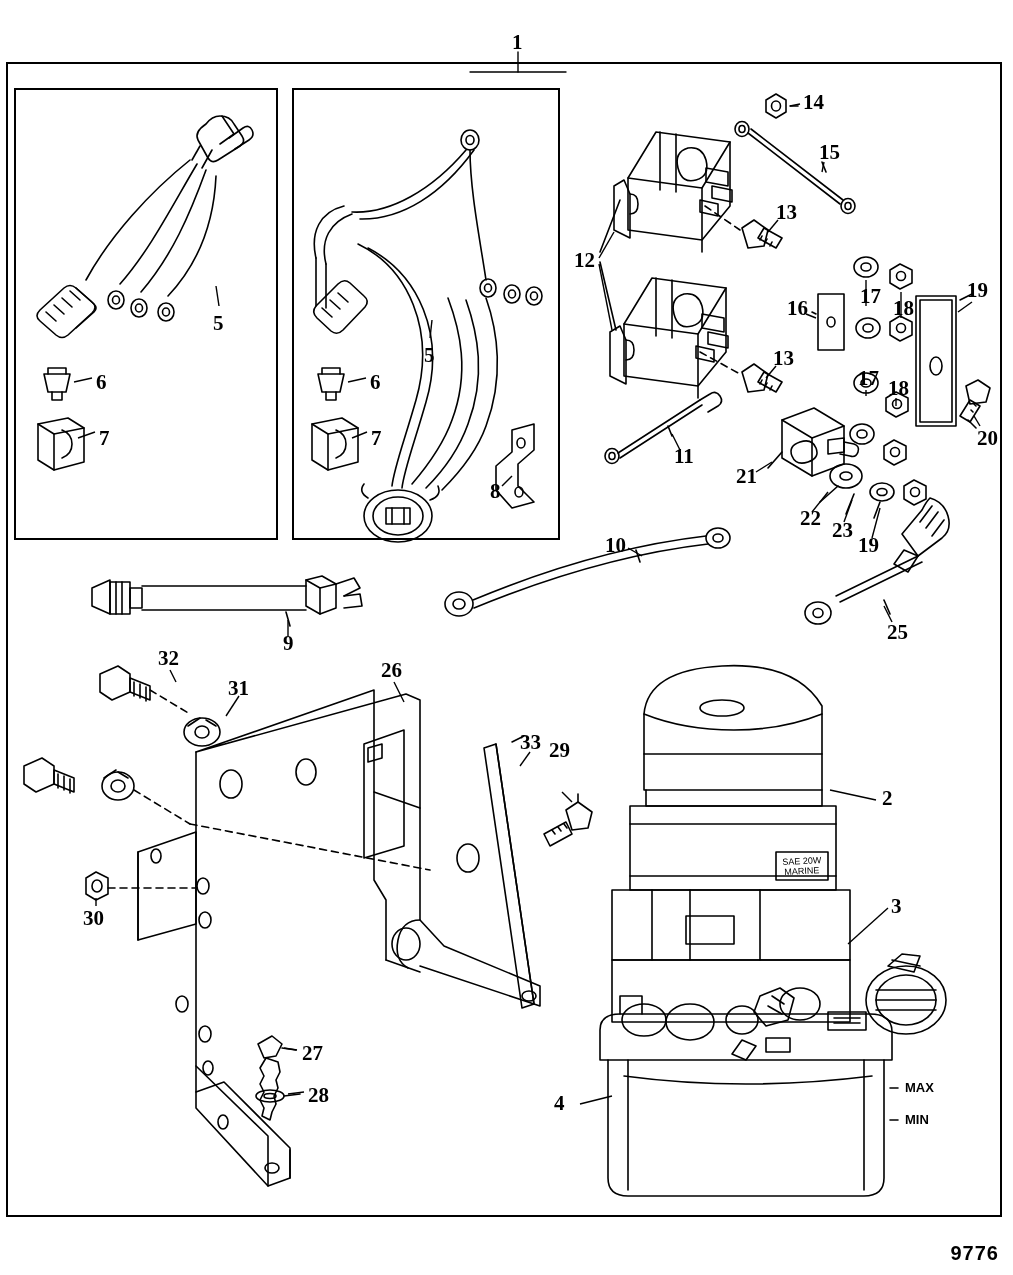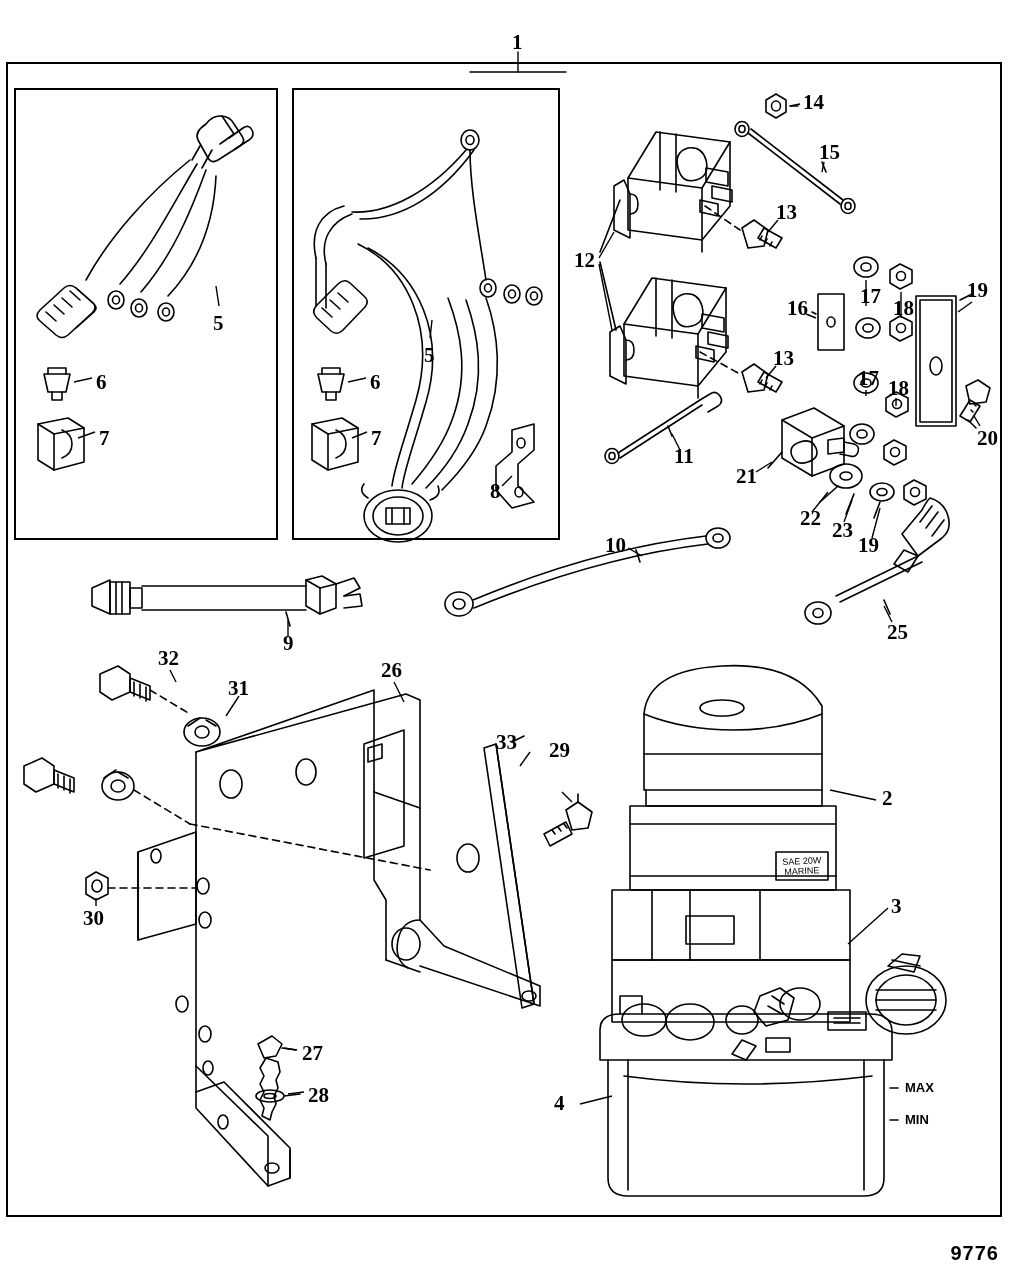--- a/index.html
+++ b/index.html
@@ -368,21 +368,21 @@
   <div class="callout" style="left:736px;top:466px;">21</div>
   <div class="callout" style="left:800px;top:508px;">22</div>
   <div class="callout" style="left:832px;top:520px;">23</div>
   <div class="callout" style="left:858px;top:535px;">19</div>
   <div class="callout" style="left:887px;top:622px;text-align:right;">25</div>
   <div class="callout" style="left:605px;top:535px;">10</div>
   <div class="callout" style="left:283px;top:633px;">9</div>
   <div class="callout" style="left:158px;top:648px;">32</div>
   <div class="callout" style="left:228px;top:678px;">31</div>
   <div class="callout" style="left:381px;top:660px;text-align:center;">26</div>
-  <div class="callout" style="left:496px;top:732px;">33</div>
+  <div class="callout" style="left:520px;top:732px;">33</div>
   <div class="callout" style="left:549px;top:740px;">29</div>
   <div class="callout" style="left:882px;top:788px;">2</div>
   <div class="callout" style="left:891px;top:896px;">3</div>
   <div class="callout" style="left:83px;top:908px;">30</div>
   <div class="callout" style="left:302px;top:1043px;">27</div>
   <div class="callout" style="left:308px;top:1085px;">28</div>
   <div class="callout" style="left:554px;top:1093px;">4</div>
 
   <svg style="position:absolute;left:0;top:0;width:1013px;height:1275px;pointer-events:none;">
     <g stroke="#000" stroke-width="1.4" fill="none">

